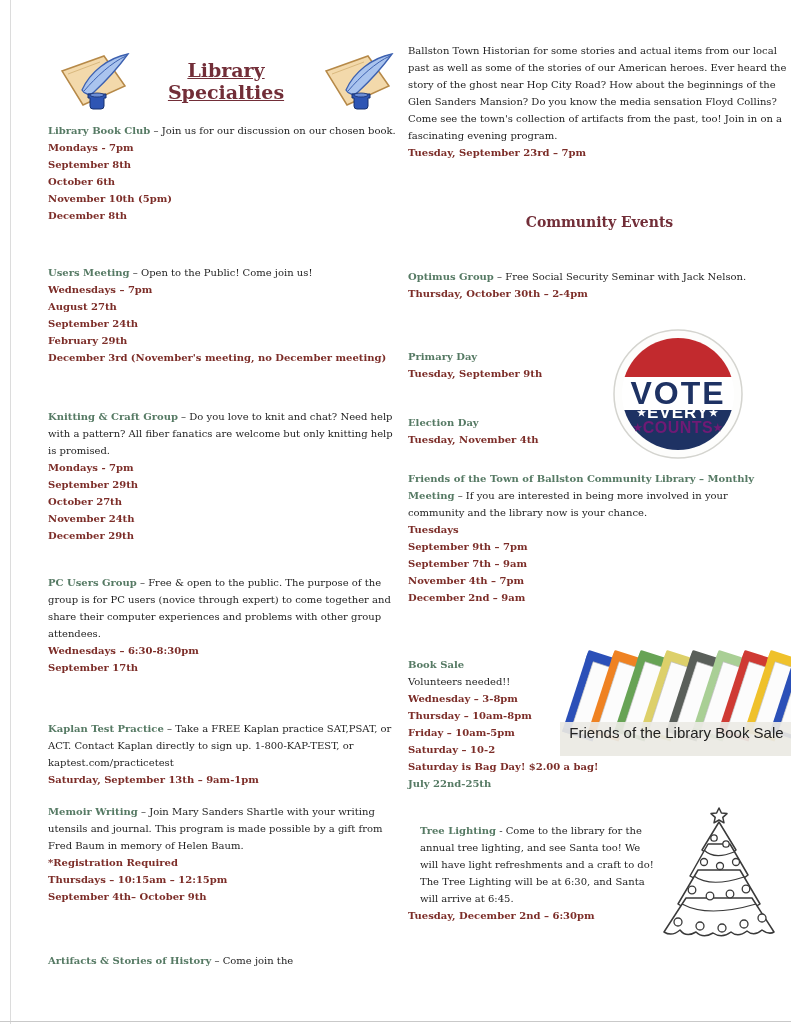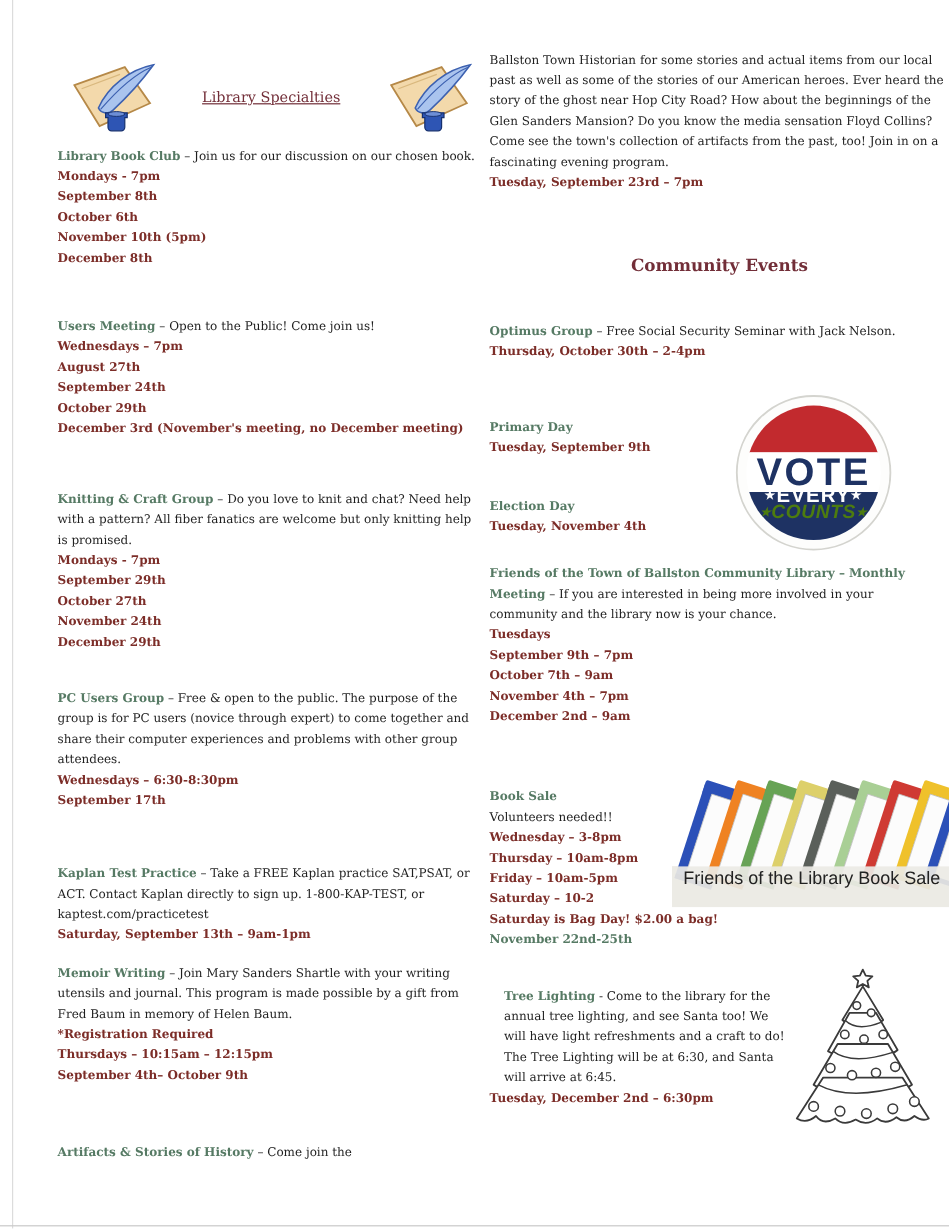--- a/index.html
+++ b/index.html
@@ -15,35 +15,35 @@
 
   .sec { position:absolute; left:0; width:100%; font-size:10px; line-height:17px; }
   .lead { margin:0; }
   .h { color:#567a64; font-weight:bold; }
   .t { color:#1e1e1e; }
   .d { color:#7c2d28; font-weight:bold; }
   .gl { color:#567a64; font-weight:bold; }
 
   .header-row { position:absolute; top:44px; left:0; width:100%; height:74px;
     display:flex; align-items:center; justify-content:space-between; }
-  .page-title { flex:1; text-align:center; color:#722e38; font-weight:normal;
-    font-size:12px; text-decoration:underline; }
+  .page-title { flex:1; text-align:center; color:#722e38; font-weight:bold;
+    font-size:19px; text-decoration:underline; }
   .quill { width:92px; height:64px; flex:0 0 auto; }
 
   .community-title { position:absolute; top:214px; left:0; width:100%;
     text-align:center; color:#722e38; font-weight:bold; font-size:14px; }
 
   
   .badge { position:absolute; left:204px; top:328px; width:132px; height:132px; }
   .badge svg { position:absolute; left:0; top:0; }
   .badge-line { position:absolute; left:0; width:100%; text-align:center;
     font-family:"Liberation Sans", sans-serif; font-weight:bold; }
   .badge-every  { top:27px;  color:#ffffff; font-size:17px; letter-spacing:1px;margin-top:48px; }
   .badge-vote   { top:47px;  color:#1e3263; font-size:32px; letter-spacing:2px; }
-  .badge-counts { top:91px;  color:#4d7c0f; font-size:16px; letter-spacing:.5px;font-style:italic; }
+  .badge-counts { top:91px;  color:#701a75; font-size:16px; letter-spacing:.5px; }
   .star { font-size:10px; vertical-align:2px; }
 
   
   .books { position:absolute; left:152px; top:644px; width:233px; height:112px; }
   .books-caption { position:absolute; left:0; top:80px; width:100%; text-align:center;
     font-family:"Liberation Sans", sans-serif; font-size:15px; color:#222222; }
   .bs-narrow { width:158px; }
 
   
   .tree { position:absolute; left:240px; top:804px; width:142px; height:136px; }
@@ -91,21 +91,21 @@
       <div class="d">November 10th (5pm)</div>
       <div class="d">December 8th</div>
     </div>
 
     <div class="sec" style="top:264px">
       <p class="lead"><span class="h">Users Meeting</span>
         <span class="t">– Open to the Public! Come join us!</span></p>
       <div class="d">Wednesdays – 7pm</div>
       <div class="d">August 27th</div>
       <div class="d">September 24th</div>
-      <div class="d">October 29th</div>
+      <div class="d">February 29th</div>
       <div class="d">December 3rd (November's meeting, no December meeting)</div>
     </div>
 
     <div class="sec" style="top:408px">
       <p class="lead"><span class="h">Knitting &amp; Craft Group</span>
         <span class="t">– Do you love to knit and chat?  Need help with a pattern? All fiber fanatics are welcome but only knitting help is promised.</span></p>
       <div class="d">Mondays - 7pm</div>
       <div class="d">September 29th</div>
       <div class="d">October 27th</div>
       <div class="d">November 24th</div>
@@ -179,36 +179,36 @@
       <div class="badge-line badge-every"><span class="star">★</span><span>EVERY</span><span class="star">★</span></div>
       <div class="badge-line badge-vote">VOTE</div>
       <div class="badge-line badge-counts"><span class="star">★</span><span>COUNTS</span><span class="star">★</span></div>
     </div>
 
     <div class="sec" style="top:470px; width:374px">
       <p class="lead"><span class="h">Friends of the Town of Ballston Community Library –  Monthly Meeting</span>
         <span class="t">– If you are interested in being more involved in your community and the library now is your chance.</span></p>
       <div class="d">Tuesdays</div>
       <div class="d">September 9th – 7pm</div>
-      <div class="d">October 7th – 9am</div>
+      <div class="d">September 7th – 9am</div>
       <div class="d">November 4th – 7pm</div>
       <div class="d">December 2nd – 9am</div>
     </div>
 
     <div class="sec" style="top:656px">
       <div class="bs-narrow">
         <div class="h">Book Sale</div>
         <div class="t">Volunteers needed!!</div>
         <div class="d">Wednesday – 3-8pm</div>
         <div class="d">Thursday – 10am-8pm</div>
         <div class="d">Friday – 10am-5pm</div>
         <div class="d">Saturday – 10-2</div>
       </div>
       <div class="d">Saturday is Bag Day!  $2.00 a bag!</div>
-      <div class="gl">November 22nd-25th</div>
+      <div class="gl">July 22nd-25th</div>
     </div>
 
     <div class="books">
       <svg width="233" height="112" viewBox="0 0 233 112">
         <rect width="233" height="112" fill="#ffffff"></rect>
         <rect x="0" y="78" width="233" height="34" fill="#eceae5"></rect>
         <g transform="rotate(18 16 90)">
           <rect x="2" y="10" width="8" height="82" fill="#2b50b8"></rect>
             <rect x="2" y="6" width="32" height="12" rx="2" fill="#2b50b8"></rect>
             <rect x="10" y="16" width="24" height="74" fill="#fcfcfc" stroke="#b9b9b9" stroke-width="0.6"></rect>

